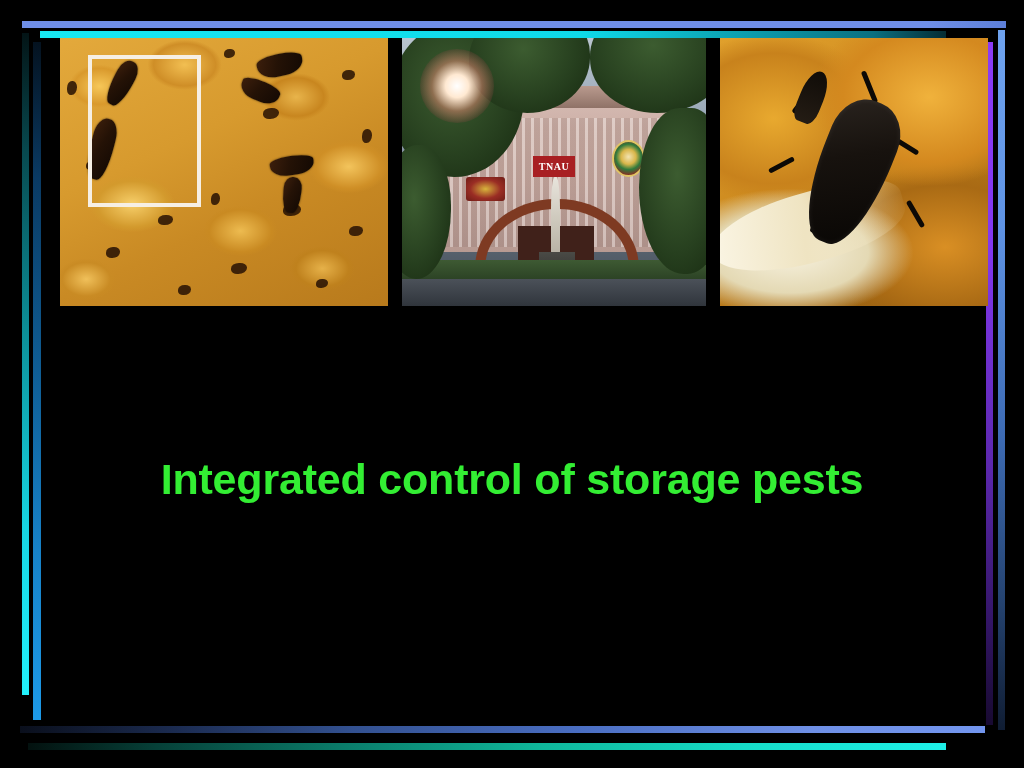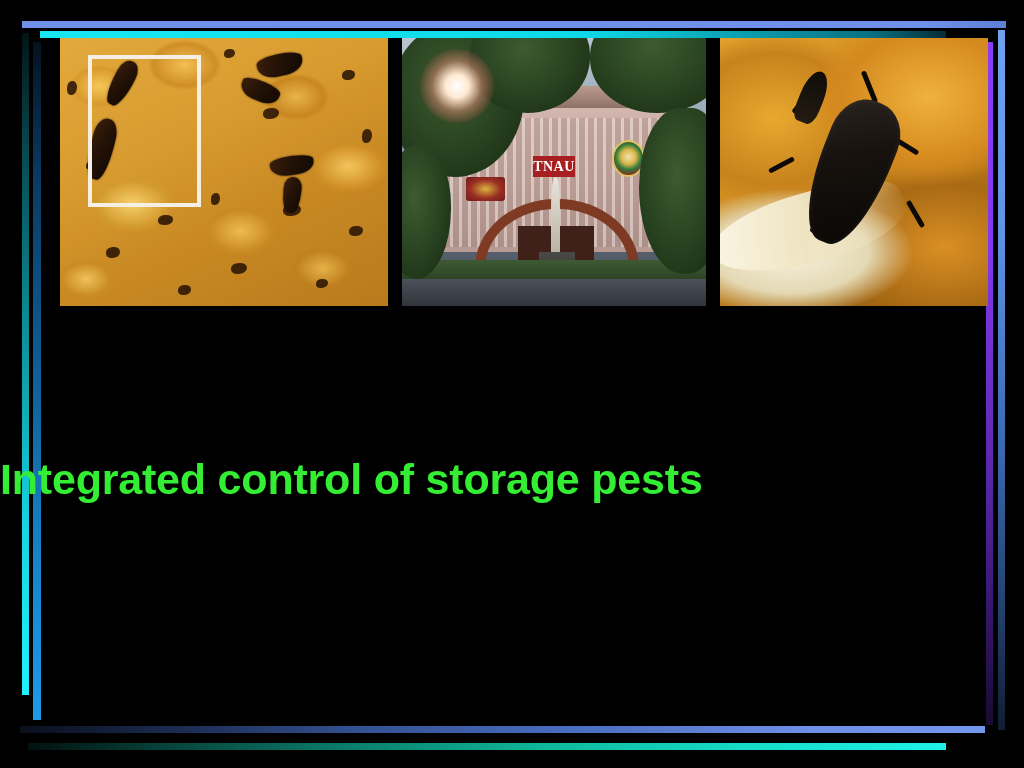--- a/index.html
+++ b/index.html
@@ -127,21 +127,21 @@
   .pillars {
     position: absolute; left: 10%; top: 30%; width: 82%; height: 48%;
     background: repeating-linear-gradient(to right,
       rgba(255,255,255,.34) 0px, rgba(255,255,255,.34) 3px,
       rgba(120,95,90,.18) 3px, rgba(120,95,90,.18) 9px);
   }
   .tnau-sign {
     position: absolute; left: 43%; top: 44%; width: 14%; height: 8%;
     background: #a81f22;
     color: #ffffff;
-    font-size: 14px; font-weight: bold; letter-spacing: .5px;
+    font-size: 10px; font-weight: bold; letter-spacing: .5px;
     display: flex; align-items: center; justify-content: center;
     font-family: "Liberation Serif", serif;
   }
   .crest-l {
     position: absolute; left: 21%; top: 52%; width: 13%; height: 9%;
     background: radial-gradient(ellipse at center, #d8b43c 0%, #9a2d24 55%, #6e1c16 100%);
     border-radius: 3px;
   }
   .crest-r {
     position: absolute; left: 69%; top: 38%; width: 11%; height: 14%;
@@ -222,20 +222,21 @@
     position: absolute;
     background: #0c0906;
     border-radius: 3px;
   }
 
   
   .title {
     position: absolute;
     left: 0; top: 455px;
     width: 1024px;
+    text-align: center;
     color: #33ee33;
     font-size: 43px;
     font-weight: bold;
     letter-spacing: -.2px;
     font-family: "Liberation Sans", sans-serif;
     white-space: nowrap;
   }
 </style>
 </head>
 <body>

